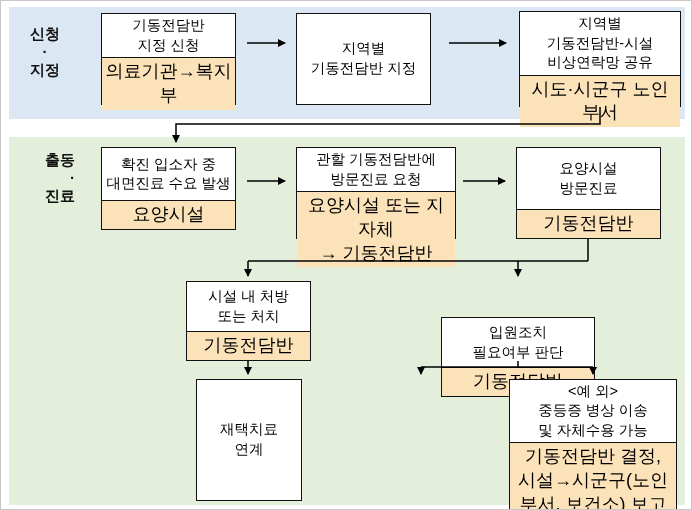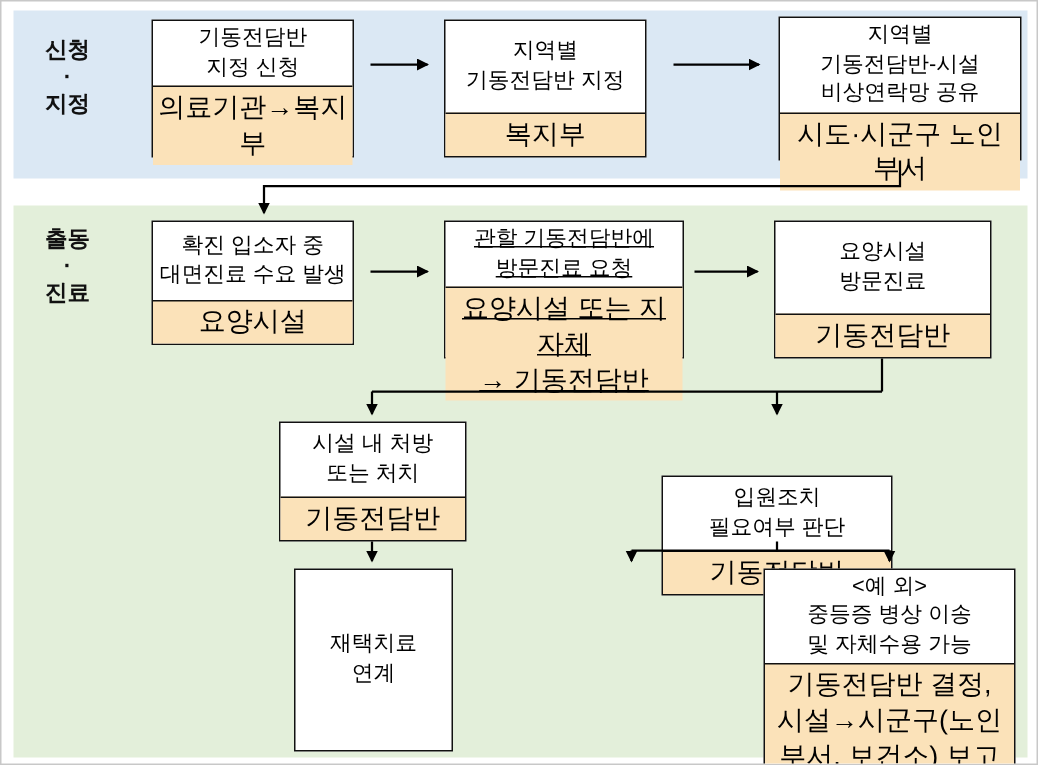--- a/index.html
+++ b/index.html
@@ -67,47 +67,46 @@
 <body>
 
 <div class="canvas">
 
   <div class="section section-apply" style="left:8px;top:6px;width:676px;height:112px;"></div>
   <div class="section section-dispatch" style="left:8px;top:136px;width:676px;height:368px;"></div>
 
   <div class="section-label" style="left:14px;top:24px;">신청
 ·
 지정</div>
-  <div class="section-label" style="left:14px;top:150px;">출동
+  <div class="section-label" style="left:14px;top:150px;text-align:right;">출동
 ·
 진료</div>
 
   <div class="box" style="left:100px;top:12px;width:135px;height:92px;">
     <div class="box-main">기동전담반
 지정 신청</div>
     <div class="box-footer">의료기관→복지부</div>
   </div>
   <div class="box" style="left:295px;top:12px;width:135px;height:92px;">
     <div class="box-main">지역별
 기동전담반 지정</div>
-    <div class="box-footer">복지부</div>
   </div>
   <div class="box" style="left:518px;top:10px;width:162px;height:96px;">
     <div class="box-main">지역별
 기동전담반-시설
 비상연락망 공유</div>
     <div class="box-footer">시도·시군구 노인부서</div>
   </div>
 
   <div class="box" style="left:100px;top:146px;width:135px;height:83px;">
     <div class="box-main">확진 입소자 중
 대면진료 수요 발생</div>
     <div class="box-footer">요양시설</div>
   </div>
-  <div class="box" style="left:295px;top:146px;width:160px;height:92px;text-decoration:underline;">
+  <div class="box" style="left:295px;top:146px;width:160px;height:92px;">
     <div class="box-main">관할 기동전담반에
 방문진료 요청</div>
     <div class="box-footer">요양시설 또는 지자체
 → 기동전담반</div>
   </div>
   <div class="box" style="left:515px;top:146px;width:145px;height:92px;">
     <div class="box-main">요양시설
 방문진료</div>
     <div class="box-footer">기동전담반</div>
   </div>

